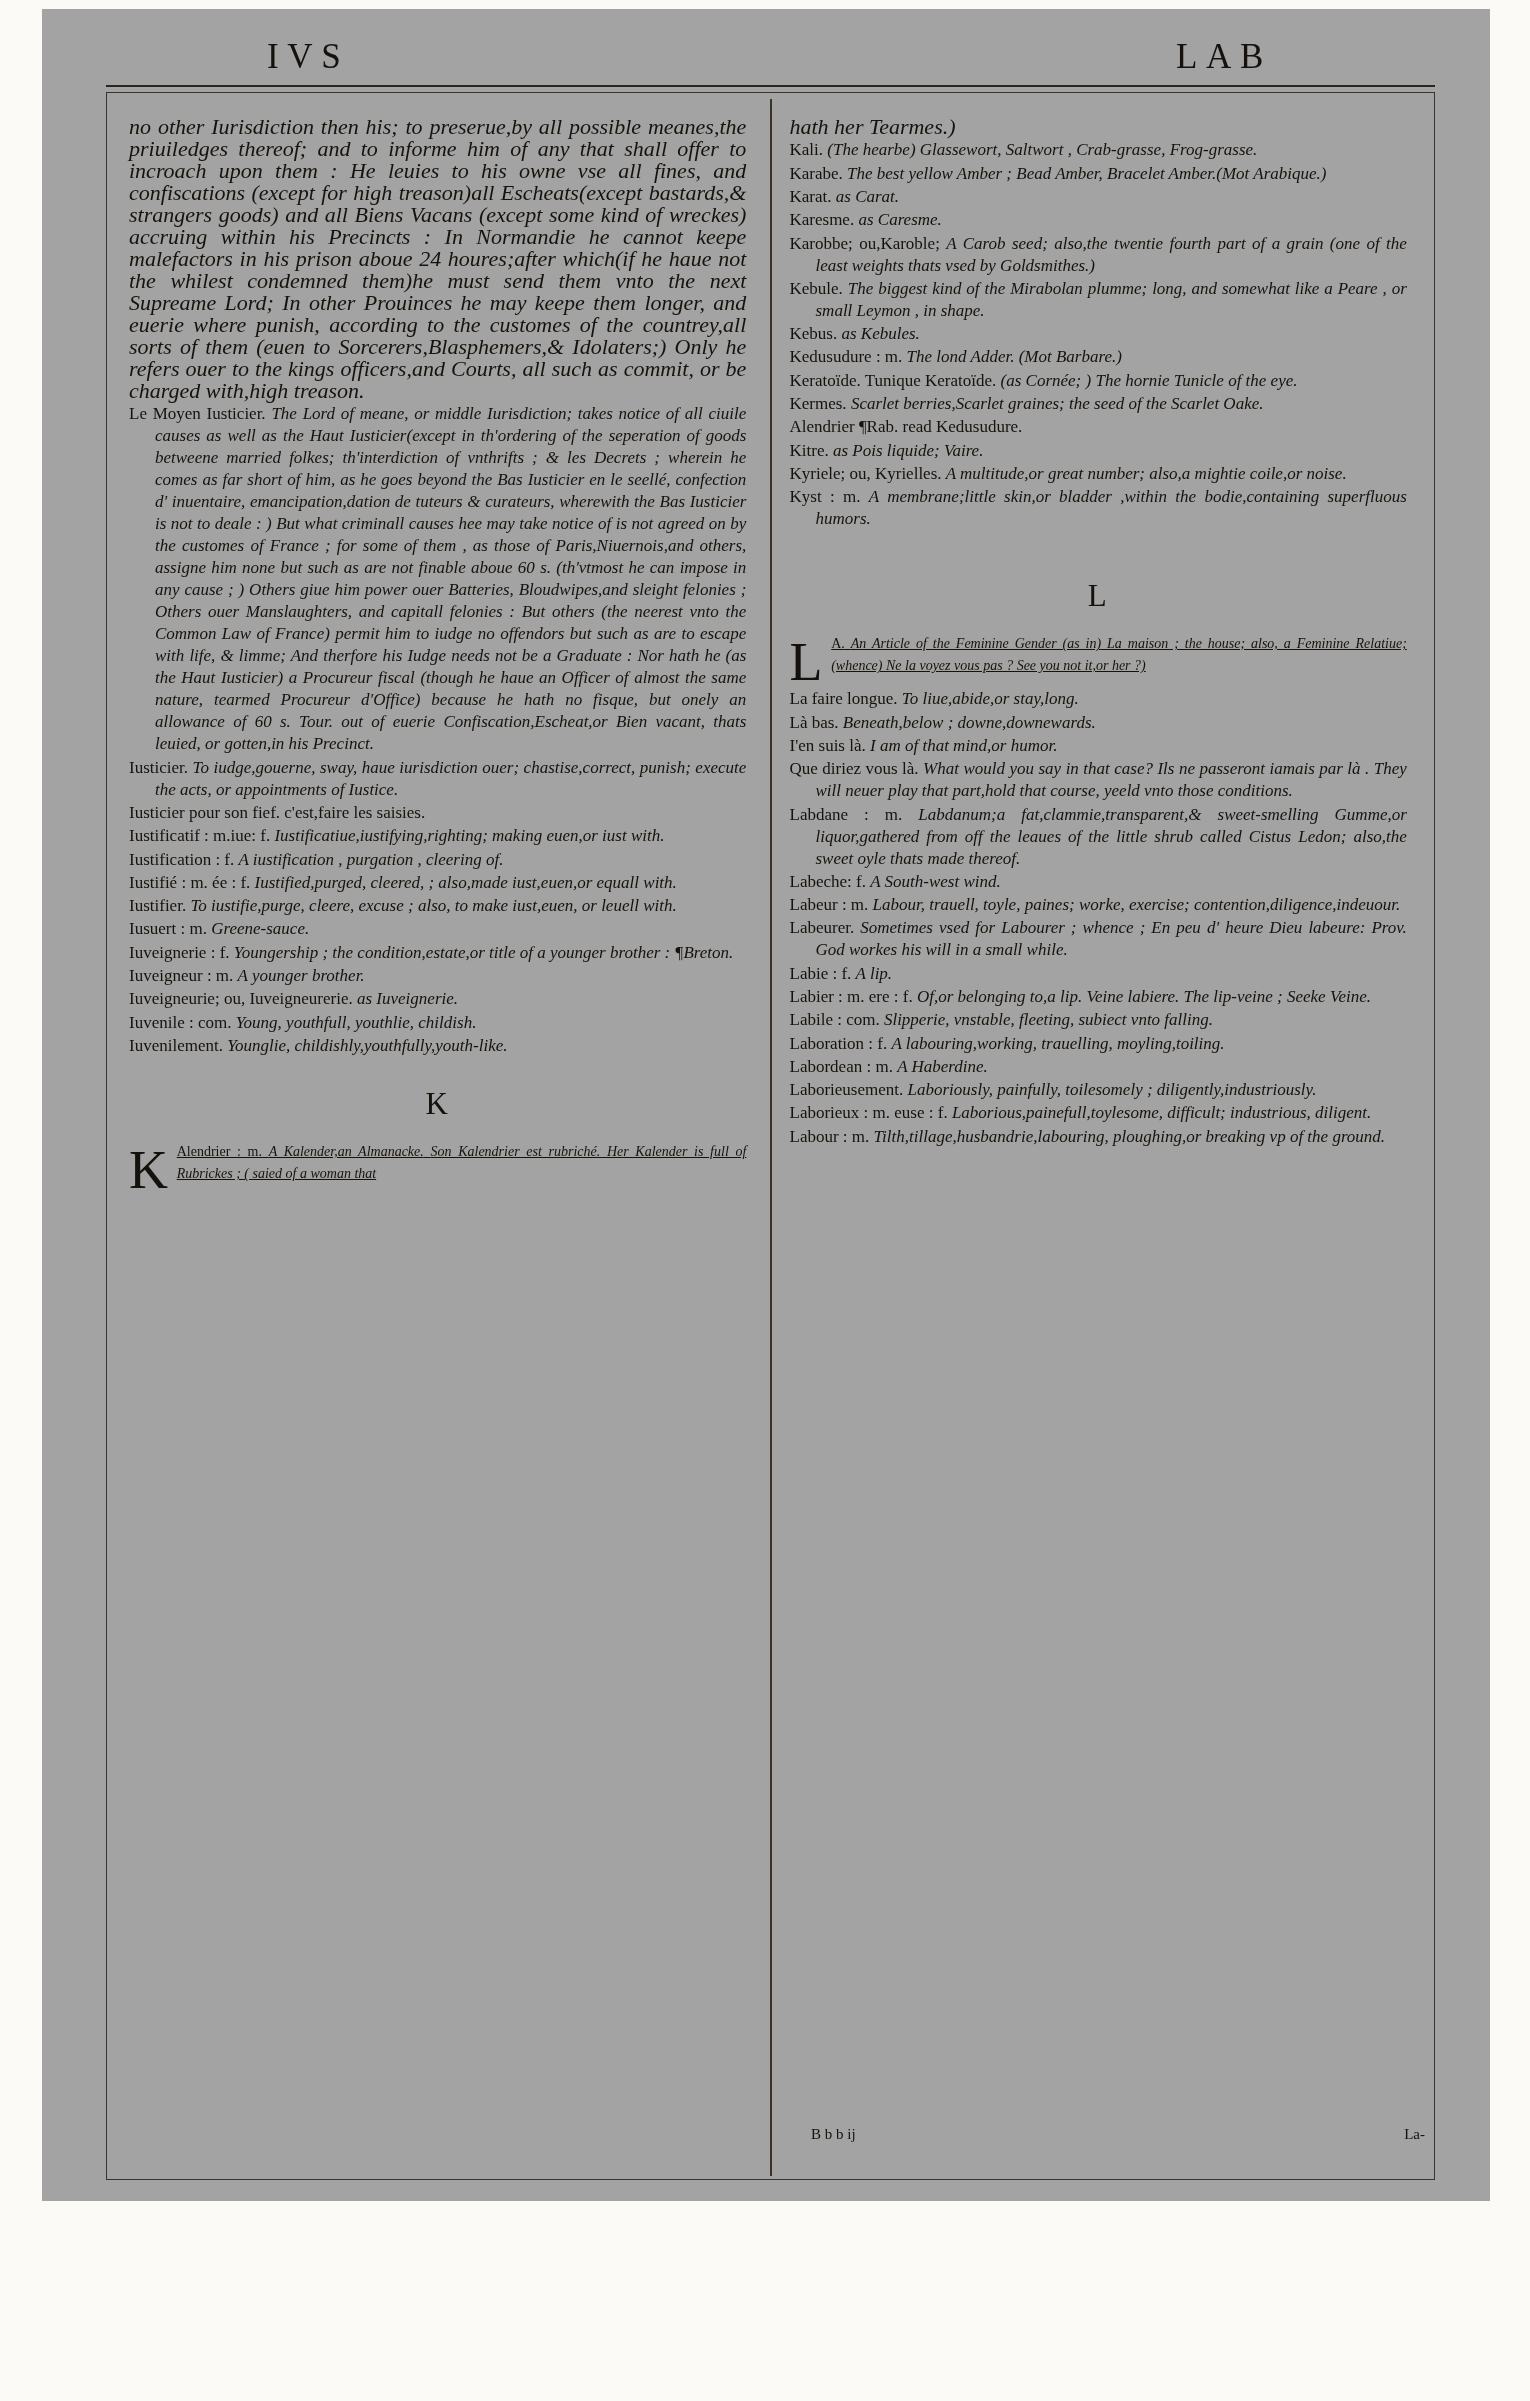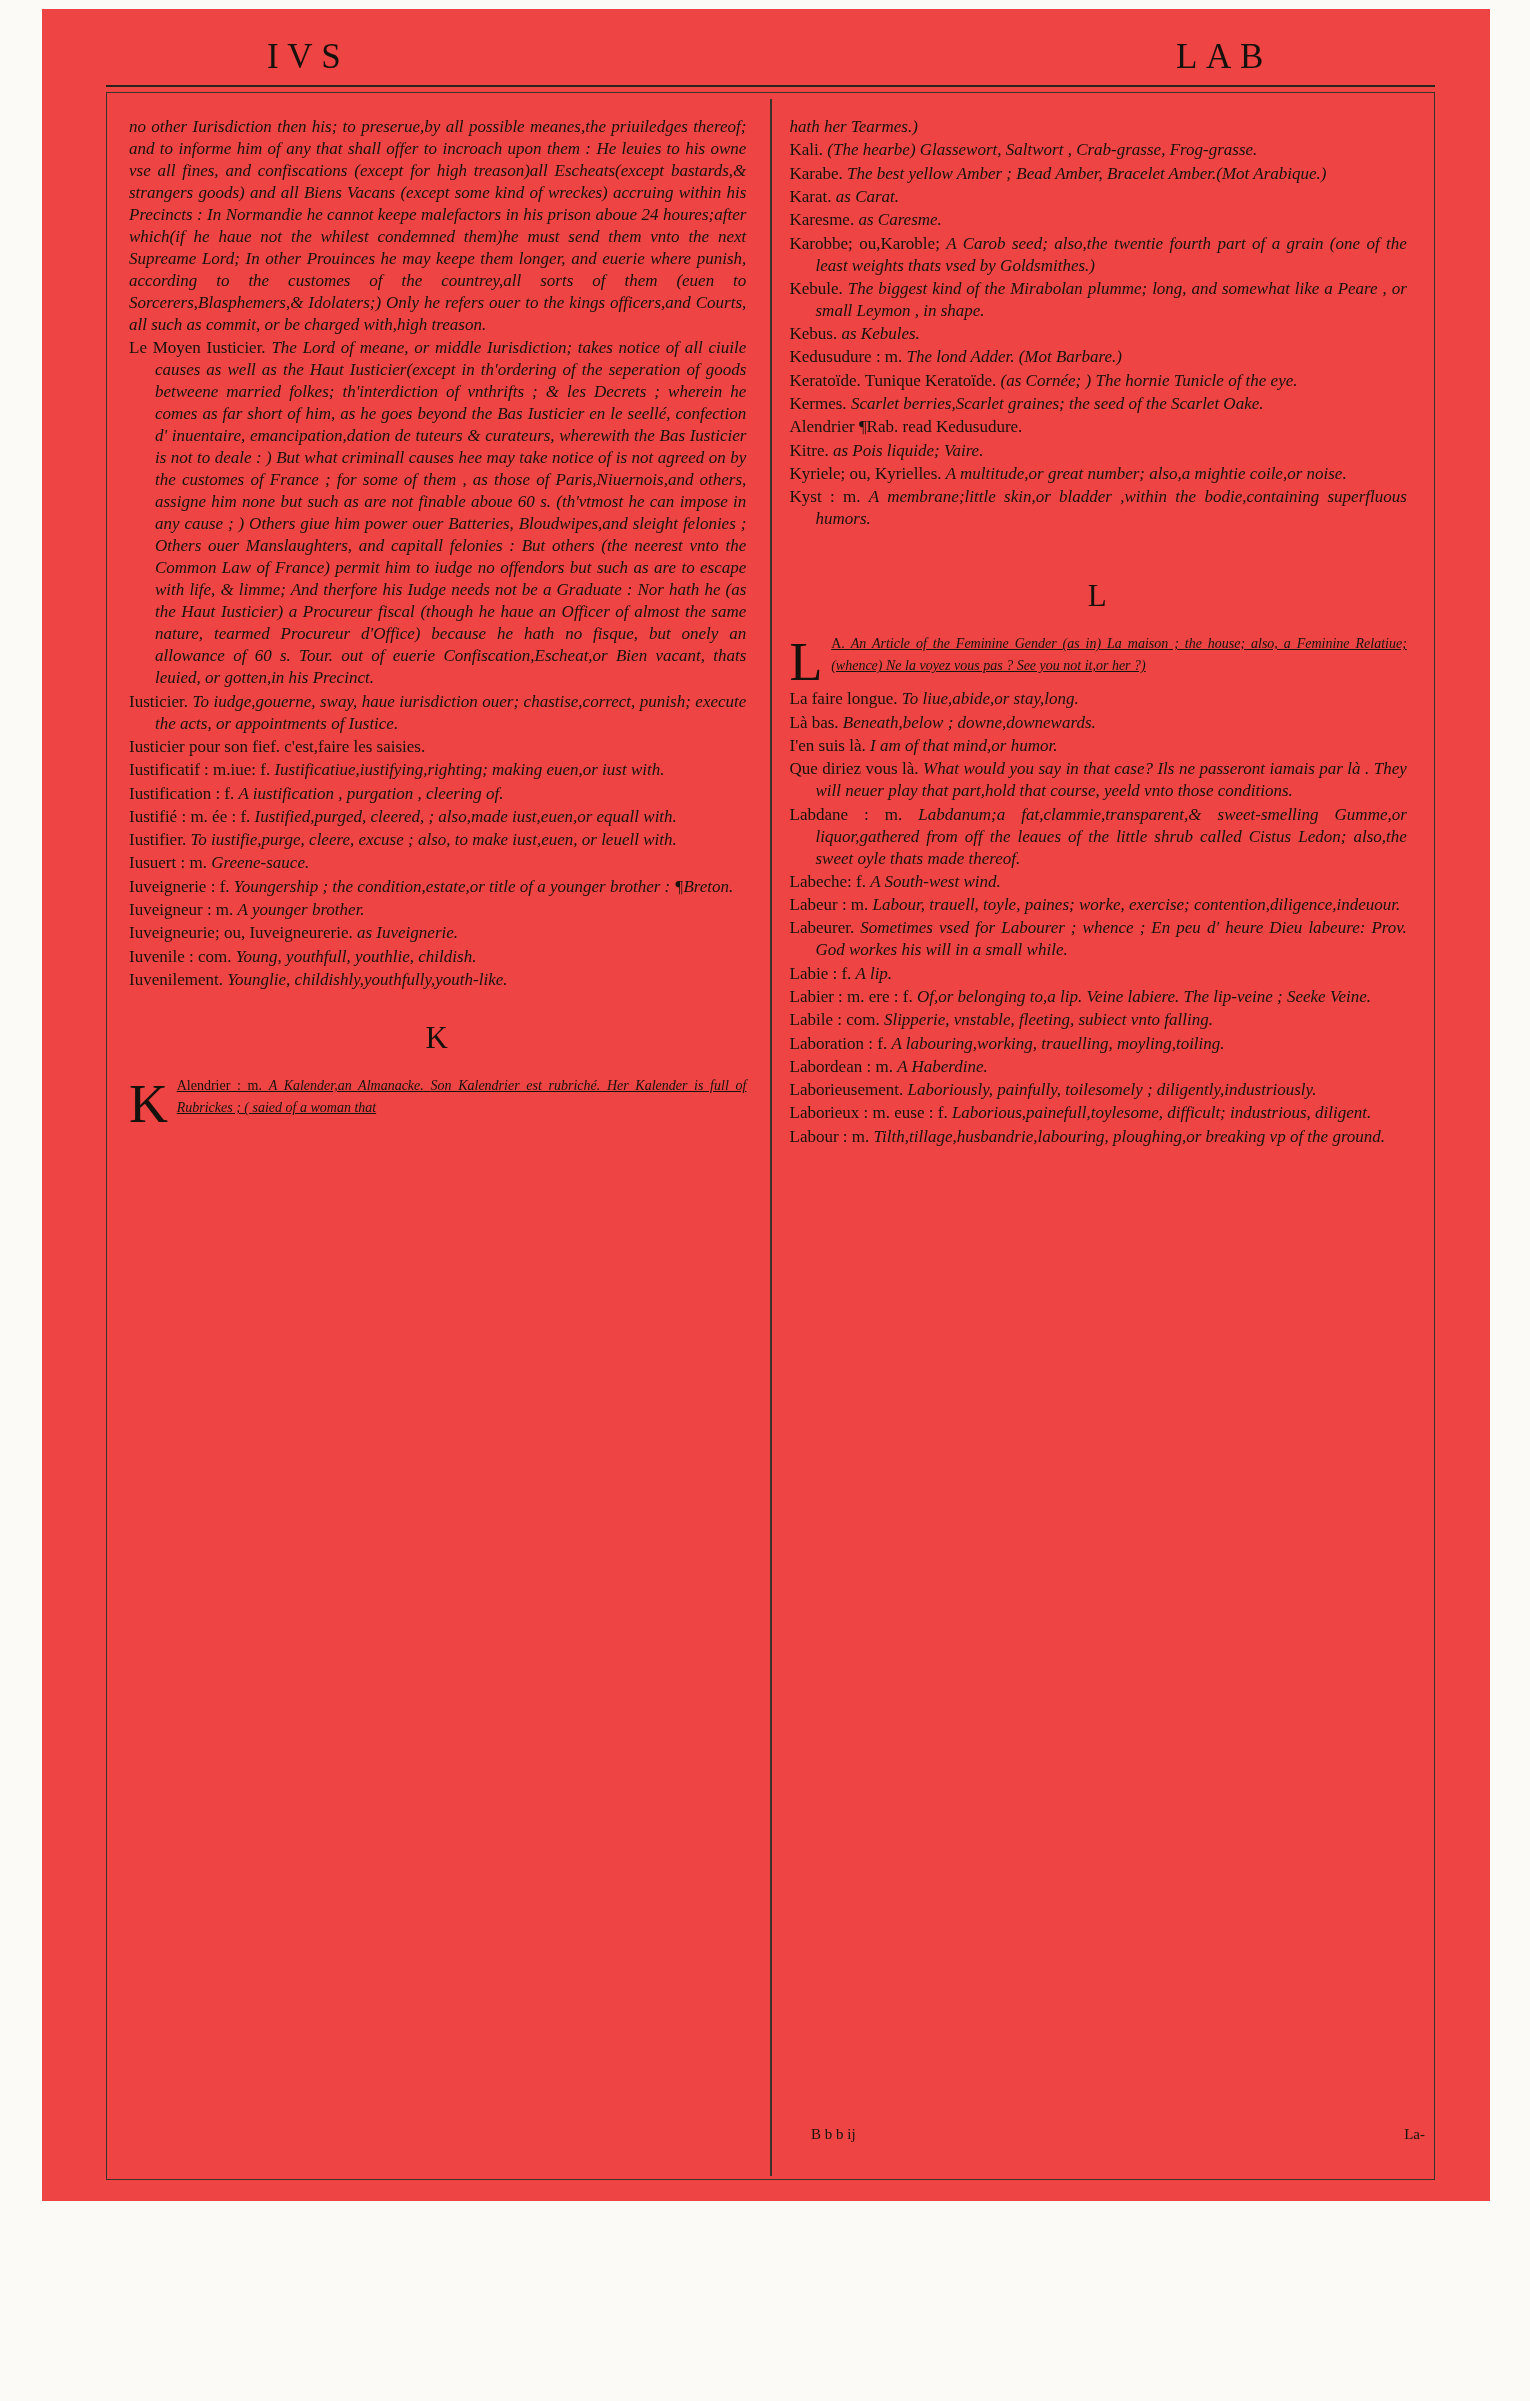--- a/index.html
+++ b/index.html
@@ -14,21 +14,21 @@
     background: #fbfaf6;
     box-sizing: border-box;
     font-family: "Liberation Serif", serif;
   }
   .sheet {
     position: absolute;
     left: 42px;
     top: 8.7px;
     width: 1448px;
     height: 2192px;
-    background: #ef4444;
+    background: #a3a3a3;
     box-sizing: border-box;
   }
   
   .runhead {
     position: absolute;
     left: 69px;
     top: 22.5px;
     width: 1317px;
     height: 52px;
     display: flex;
@@ -117,21 +117,21 @@
     color: #15110c;
   }
   .dropbody {
     font-size: 14px;
     line-height: 22px;
     text-align: justify;
     color: #17120c;
     text-decoration: underline;
   }
   .blockpara {
-    font-size: 17px;
+    font-size: 22px;
     line-height: 22px;
     text-align: justify;
     color: #17120c;
     margin: 0 0 1.3px 0;
   }
   .footline {
     position: absolute;
     left: 85px;
     top: 2117px;
     width: 1310px;

